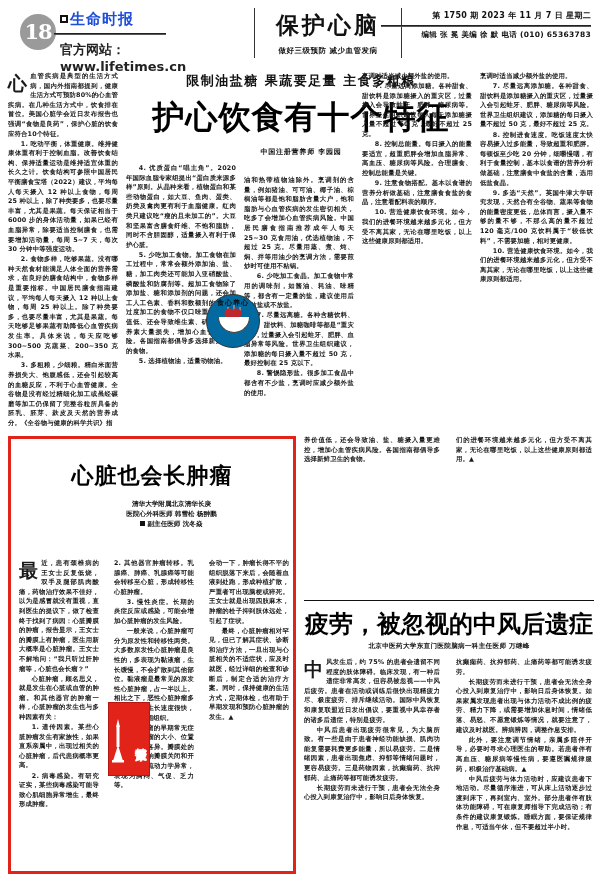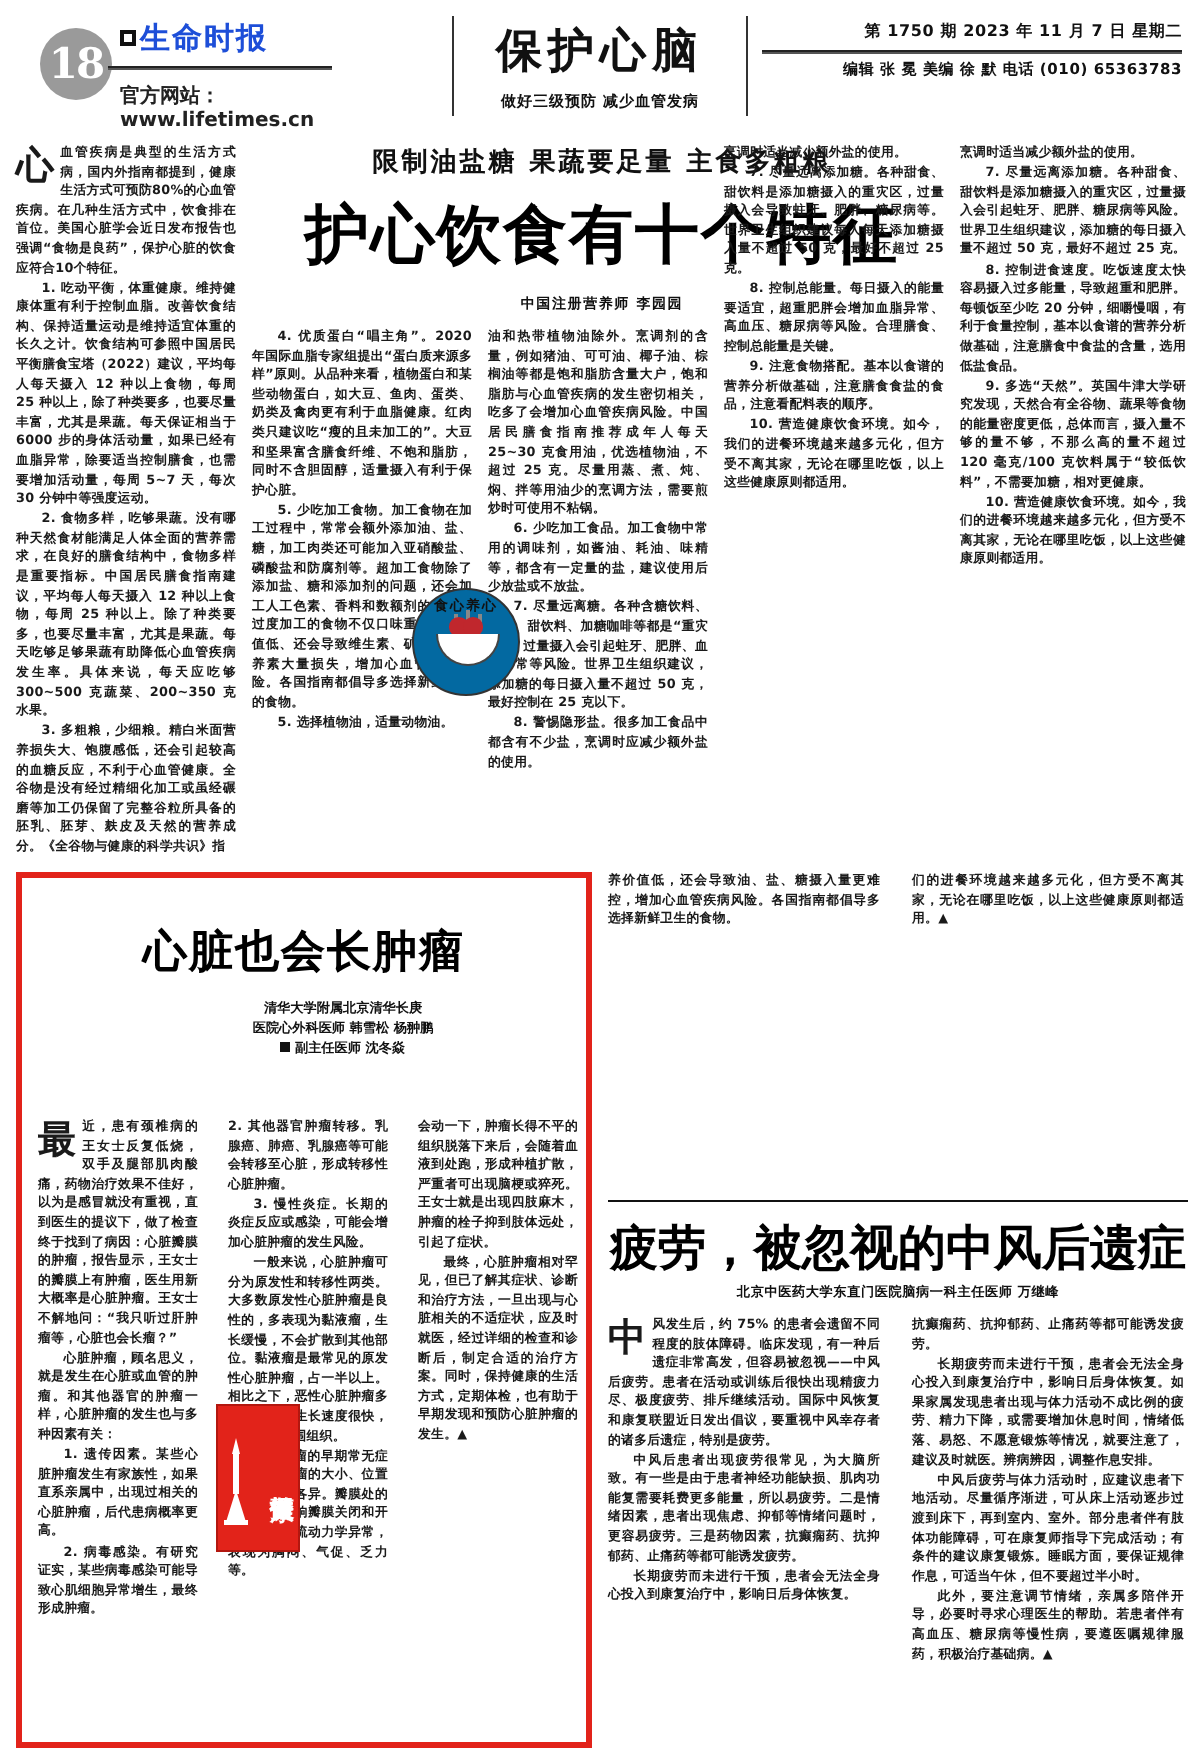--- a/index.html
+++ b/index.html
@@ -25,24 +25,24 @@
     position:absolute; left:50px; top:2px; font-size:15px; font-weight:bold;
     letter-spacing:1px; color:#1d4ed8;
     font-family:"DejaVu Sans","Liberation Sans",sans-serif;
   }
   .mast-brand .logo-sq {
     display:inline-block; width:8px; height:8px; border:2px solid #111;
     margin-right:2px; vertical-align:1px;
   }
   .mast-rule-left { position:absolute; left:44px; top:25px; width:112px; height:0;
     border-top:1.5px solid #222; border-bottom:1px solid #555; }
-  .mast-site { position:absolute; left:50px; top:33px; font-size:10px; font-weight:bold; color:#222; }
+  .mast-site { position:absolute; left:50px; top:33px; font-size:13px; font-weight:bold; color:#222; }
 
   .mast-center {
-    position:absolute; left:216px; top:0; width:148px; text-align:center;
+    position:absolute; left:244px; top:0; width:148px; text-align:center;
     border-left:1.2px solid #333; border-right:1.2px solid #333; height:50px;
   }
   .mast-center-title {
     font-size:23px; font-weight:bold; letter-spacing:3px; color:#111;
     margin-top:2px; font-family:"DejaVu Sans","Liberation Sans",sans-serif;
   }
   .mast-center-sub { font-size:7.5px; font-weight:bold; margin-top:5px; letter-spacing:0.5px; }
 
   .mast-right { position:absolute; right:0; top:2px; width:210px; text-align:right; }
   .mast-issue { font-size:8px; font-weight:bold; letter-spacing:0.3px; }
@@ -67,21 +67,21 @@
   }
   .ta-title {
     font-size:32px; font-weight:bold; letter-spacing:1px; margin-top:6px; color:#000;
     font-family:"DejaVu Sans","Liberation Sans",sans-serif; white-space:nowrap;
   }
   .ta-byline { font-size:7px; font-weight:bold; margin-top:7px; letter-spacing:0.8px; }
 
   .ta-col { position:absolute; top:0; }
   .ta-col.c1 { left:0;   width:110px; }
   .ta-col.c2 { left:118px; width:110px; top:92px; }
-  .ta-col.c3 { left:236px; width:110px; top:92px; }
+  .ta-col.c3 { left:236px; width:110px; top:104px; }
   .ta-col.c4 { left:354px; width:110px; top:0; }
   .ta-col.c5 { left:472px; width:113px; top:0; }
 
   .dropcap-para { position:relative; min-height:26px; }
   .dropcap {
     float:left; font-size:19px; font-weight:bold; line-height:20px;
     margin:1px 3px 0 0; font-family:"DejaVu Serif","Liberation Serif",serif;
   }
 
   
@@ -305,19 +305,19 @@
       <div class="br-col m1 col-text">
         <p class="noindent dropcap-para">
           <span class="dropcap">中</span><span>风发生后，约 75% 的患者会遗留不同程度的肢体障碍。临床发现，有一种后遗症非常高发，但容易被忽视——中风后疲劳。患者在活动或训练后很快出现精疲力尽、极度疲劳、排斥继续活动。国际中风恢复和康复联盟近日发出倡议，要重视中风幸存者的诸多后遗症，特别是疲劳。</span>
         </p>
         <p>中风后患者出现疲劳很常见，为大脑所致。有一些是由于患者神经功能缺损、肌肉功能复需要耗费更多能量，所以易疲劳。二是情绪因素，患者出现焦虑、抑郁等情绪问题时，更容易疲劳。三是药物因素，抗癫痫药、抗抑郁药、止痛药等都可能诱发疲劳。</p>
         <p>长期疲劳而未进行干预，患者会无法全身心投入到康复治疗中，影响日后身体恢复。</p>
       </div>
       <div class="br-col m2 col-text">
         <p class="noindent">抗癫痫药、抗抑郁药、止痛药等都可能诱发疲劳。</p>
         <p>长期疲劳而未进行干预，患者会无法全身心投入到康复治疗中，影响日后身体恢复。如果家属发现患者出现与体力活动不成比例的疲劳、精力下降，或需要增加休息时间，情绪低落、易怒、不愿意锻炼等情况，就要注意了，建议及时就医。辨病辨因，调整作息安排。</p>
+        <p>此外，要注意调节情绪，亲属多陪伴开导，必要时寻求心理医生的帮助。若患者伴有高血压、糖尿病等慢性病，要遵医嘱规律服药，积极治疗基础病。▲</p>
         <p>中风后疲劳与体力活动时，应建议患者下地活动。尽量循序渐进，可从床上活动逐步过渡到床下，再到室内、室外。部分患者伴有肢体功能障碍，可在康复师指导下完成活动；有条件的建议康复锻炼。睡眠方面，要保证规律作息，可适当午休，但不要超过半小时。</p>
-        <p>此外，要注意调节情绪，亲属多陪伴开导，必要时寻求心理医生的帮助。若患者伴有高血压、糖尿病等慢性病，要遵医嘱规律服药，积极治疗基础病。▲</p>
       </div>
     </div>
   </div>
 
 </div>
 
 </body></html>

